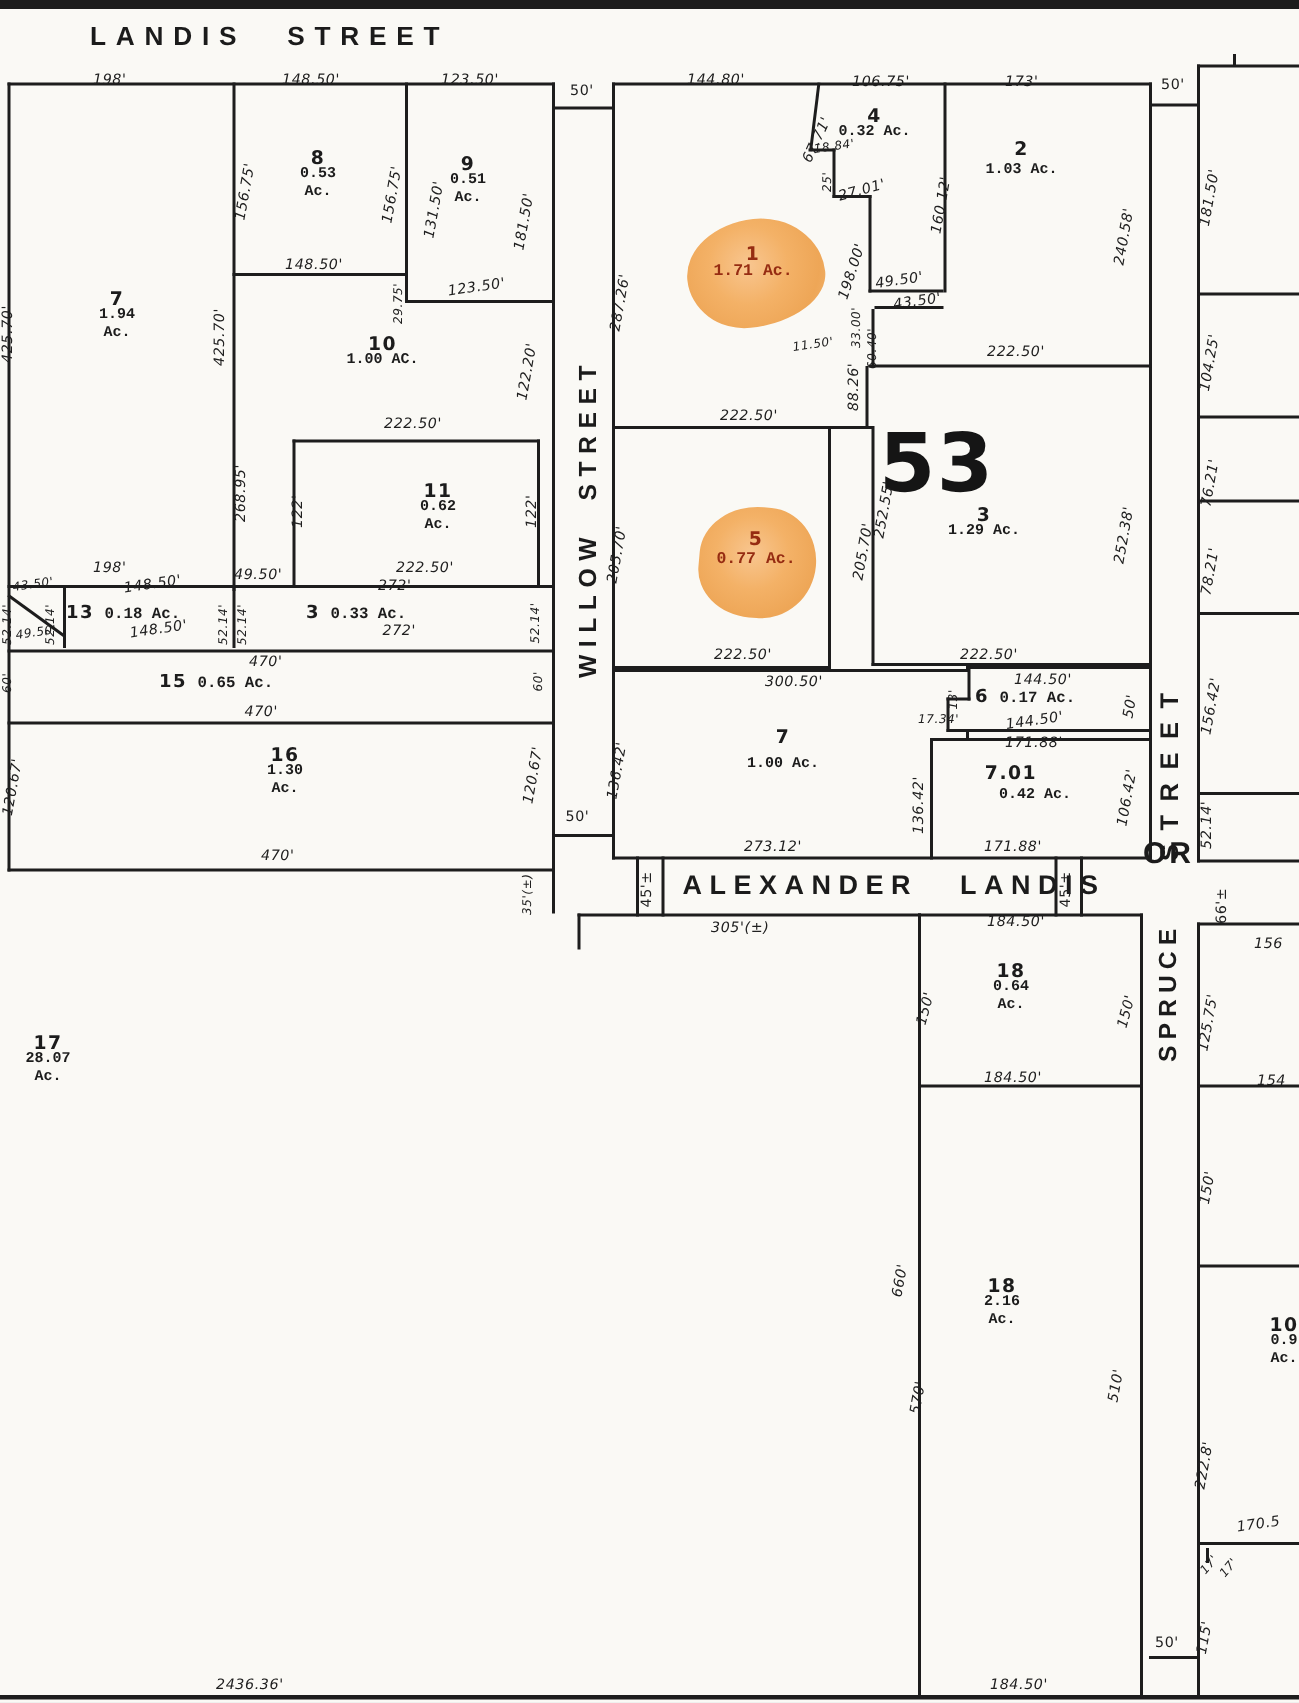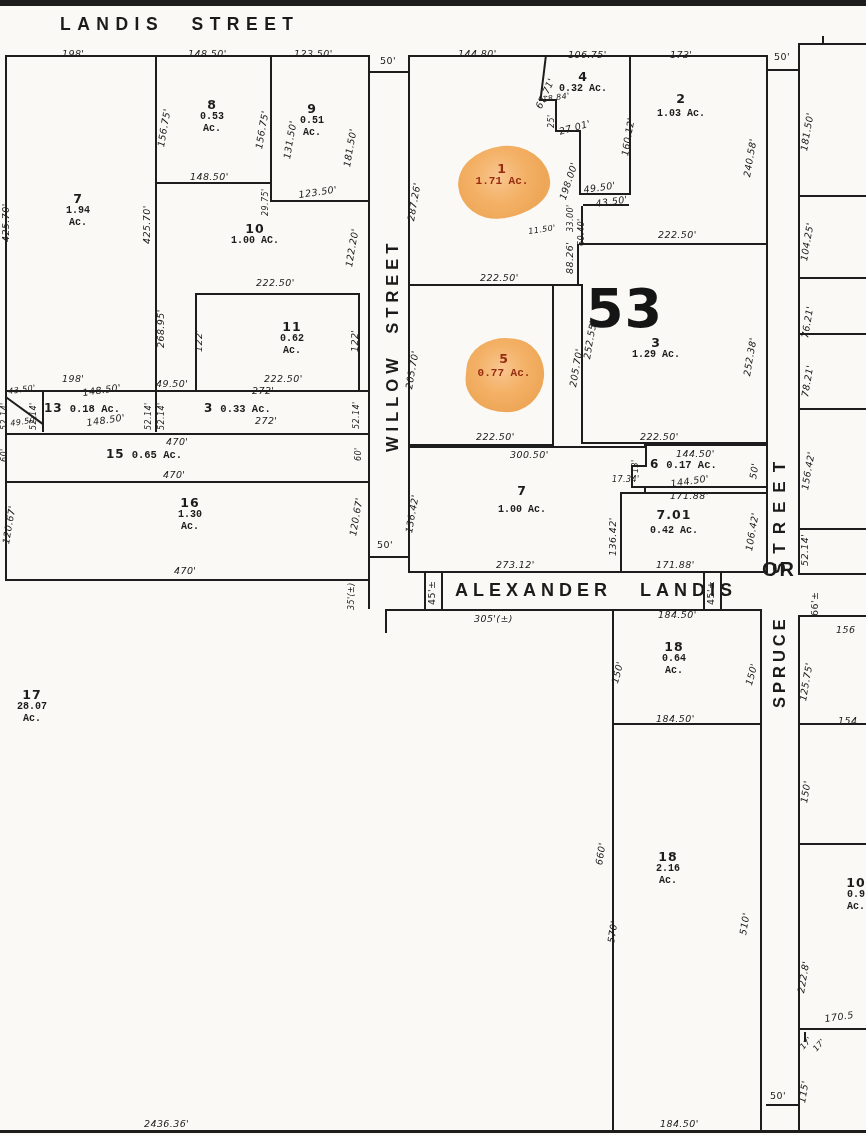--- a/index.html
+++ b/index.html
@@ -199,21 +199,21 @@
   <div class="lot" style="left:482px;top:484px;width:80px;">
     <div class="n">7</div>
     <div class="a" style="margin-top:7px;">1.00 Ac.</div>
   </div>
   <div class="lot row" style="left:650px;top:458px;">
     <span class="n">6</span>
     <span class="a">0.17 Ac.</span>
   </div>
   <div class="lot" style="left:634px;top:508px;width:80px;">
     <div class="n">7.01</div>
-    <div class="a" style="margin-top:4px;">0.42 Ac.</div>
+    <div class="a" style="margin-top:4px;text-align:right;">0.42 Ac.</div>
   </div>
   <div class="lot" style="left:648px;top:640px;width:52px;">
     <div class="n">18</div>
     <div class="a">0.64</div>
     <div class="a">Ac.</div>
   </div>
   <div class="lot" style="left:642px;top:850px;width:52px;">
     <div class="n">18</div>
     <div class="a">2.16</div>
     <div class="a">Ac.</div>

